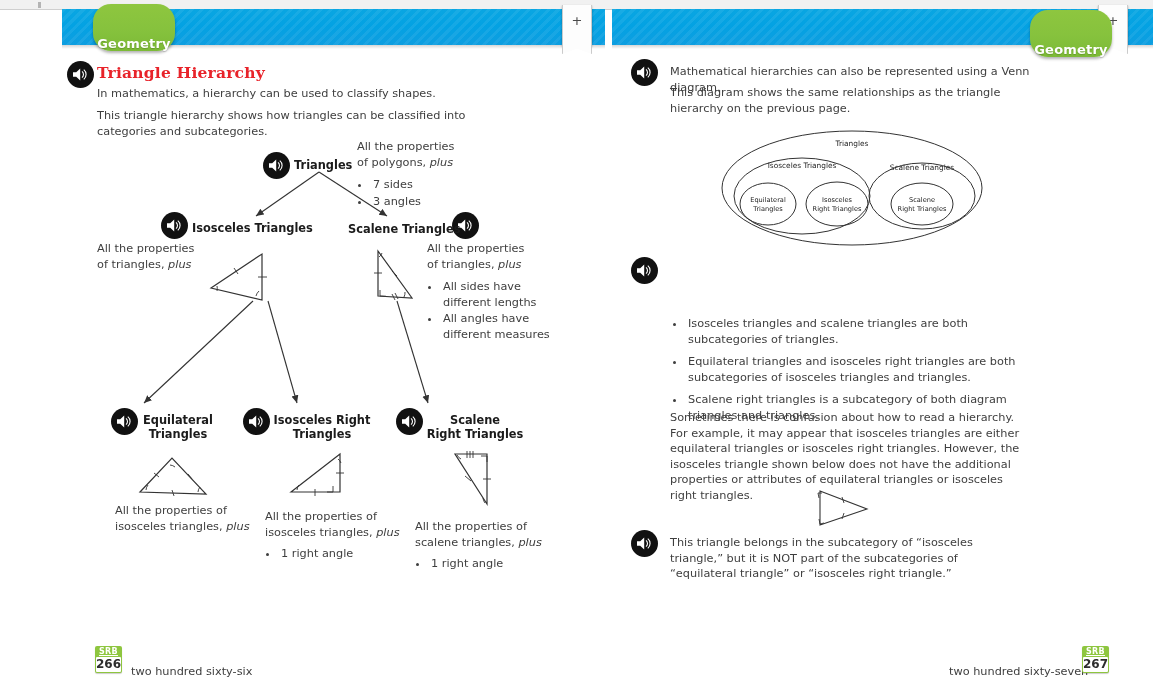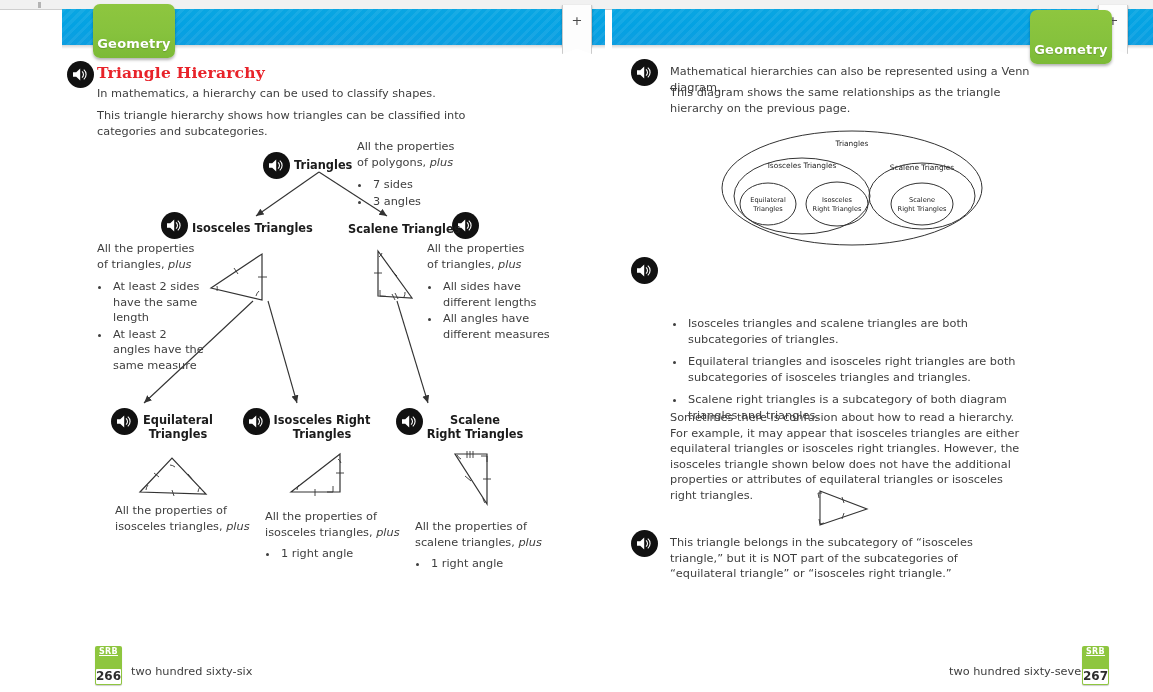--- a/index.html
+++ b/index.html
@@ -34,23 +34,23 @@
   .bookmark:before{content:"";position:absolute;left:-1px;bottom:-9px;width:28px;height:9px;
             background:#fdfdfd;border-left:1px solid #cbcbcb;border-right:1px solid #cbcbcb;
             clip-path:polygon(0 0,100% 0,100% 100%,50% 42%,0 100%);}
   .bookmark .plus{position:absolute;left:0;right:0;top:9px;text-align:center;
             font-size:13px;color:#4a4a4a;line-height:13px;}
   .bm-left{left:562px;top:5px;}
   .bm-right{left:1098px;top:5px;}
 
   
   .subject-tab{position:absolute;background:linear-gradient(180deg,#8ec63f 0%,#86c23d 55%,#7cba37 100%);
-        border-radius:7px;box-shadow:0 2px 3px rgba(0,0,0,.3);z-index:8;
+        border-radius:18px;box-shadow:0 2px 3px rgba(0,0,0,.3);z-index:8;
         color:#ffffff;font-weight:bold;font-size:13px;
-        display:flex;align-items:flex-end;justify-content:center;padding-bottom:7px;
+        display:flex;align-items:flex-end;justify-content:center;
         letter-spacing:.2px;text-shadow:0 1px 1px rgba(0,0,0,.18);}
   .tab-left{left:93px;top:4px;width:82px;height:47px;}
   .tab-right{left:1030px;top:10px;width:82px;height:47px;}
 
   
   .col{position:absolute;top:49px;}
   .col-left{left:62px;width:545px;height:643px;}
 
   .speaker{width:27px;height:27px;border-radius:50%;background:#111;position:absolute;
            display:flex;align-items:center;justify-content:center;}
@@ -66,21 +66,21 @@
   .cap{font-size:11.3px;line-height:15.5px;color:#3e3e3e;}
   em{font-style:italic;}
 
   .abs{position:absolute;}
 
   
   .srb{position:absolute;width:27px;background:#8ec63f;border-radius:2px;
        text-align:center;box-shadow:0 1px 1px rgba(0,0,0,.2);}
   .srb .t{font-size:8px;font-weight:bold;color:#ffffff;line-height:11px;letter-spacing:.3px;text-decoration:underline;}
   .srb .n{font-size:12px;font-weight:bold;color:#2d2d2d;background:#ffffff;
-          line-height:15px;margin:12px 1px 1px 1px;border-radius:1px;}
+          line-height:15px;margin:0 1px 1px 1px;border-radius:1px;}
   .folio{position:absolute;font-size:11.3px;color:#3e3e3e;}
 </style>
 </head>
 <body>
 
 <div class="page">
 
   <div class="top-strip">
     <div class="thumb"></div>
   </div>
@@ -151,24 +151,20 @@
         <path d="M0 4.3h3.2L7.2.6v11.8L3.2 8.7H0z" fill="#fff"></path>
         <path d="M9 3.4a4 4 0 0 1 0 6.2" stroke="#fff" stroke-width="1.1" fill="none"></path>
         <path d="M10.8 1.6a6.4 6.4 0 0 1 0 9.8" stroke="#fff" stroke-width="1.1" fill="none"></path>
       </svg>
   </div>
   <div class="lbl abs" style="left:192px;top:221px;">Isosceles Triangles</div>
   <div class="cap abs" style="left:97px;top:241px;width:130px;">
     <span>All the properties</span><br>
     <span>of triangles, <em>plus</em></span>
   </div>
-  <ul class="body abs" style="left:97px;top:274px;width:95px;">
-    <li>At least 2 sides have the same length</li>
-    <li>At least 2 angles have the same measure</li>
-  </ul>
   <svg class="abs" style="left:205px;top:248px;" width="70" height="58">
     <polygon points="6,40 57,6 57,52" fill="none" stroke="#333" stroke-width="1.2"></polygon>
     <path d="M12,38 a10,10 0 0 1 0,5" fill="none" stroke="#333" stroke-width=".9"></path>
     <path d="M51,48 a10,10 0 0 1 3,-5" fill="none" stroke="#333" stroke-width=".9"></path>
     <line x1="29" y1="20" x2="33" y2="26" stroke="#333" stroke-width=".9"></line>
     <line x1="53" y1="29" x2="62" y2="29" stroke="#333" stroke-width=".9"></line>
   </svg>
 
   <div class="speaker abs" style="left:452px;top:212px;">
     <svg width="15" height="13" viewBox="0 0 15 13">

